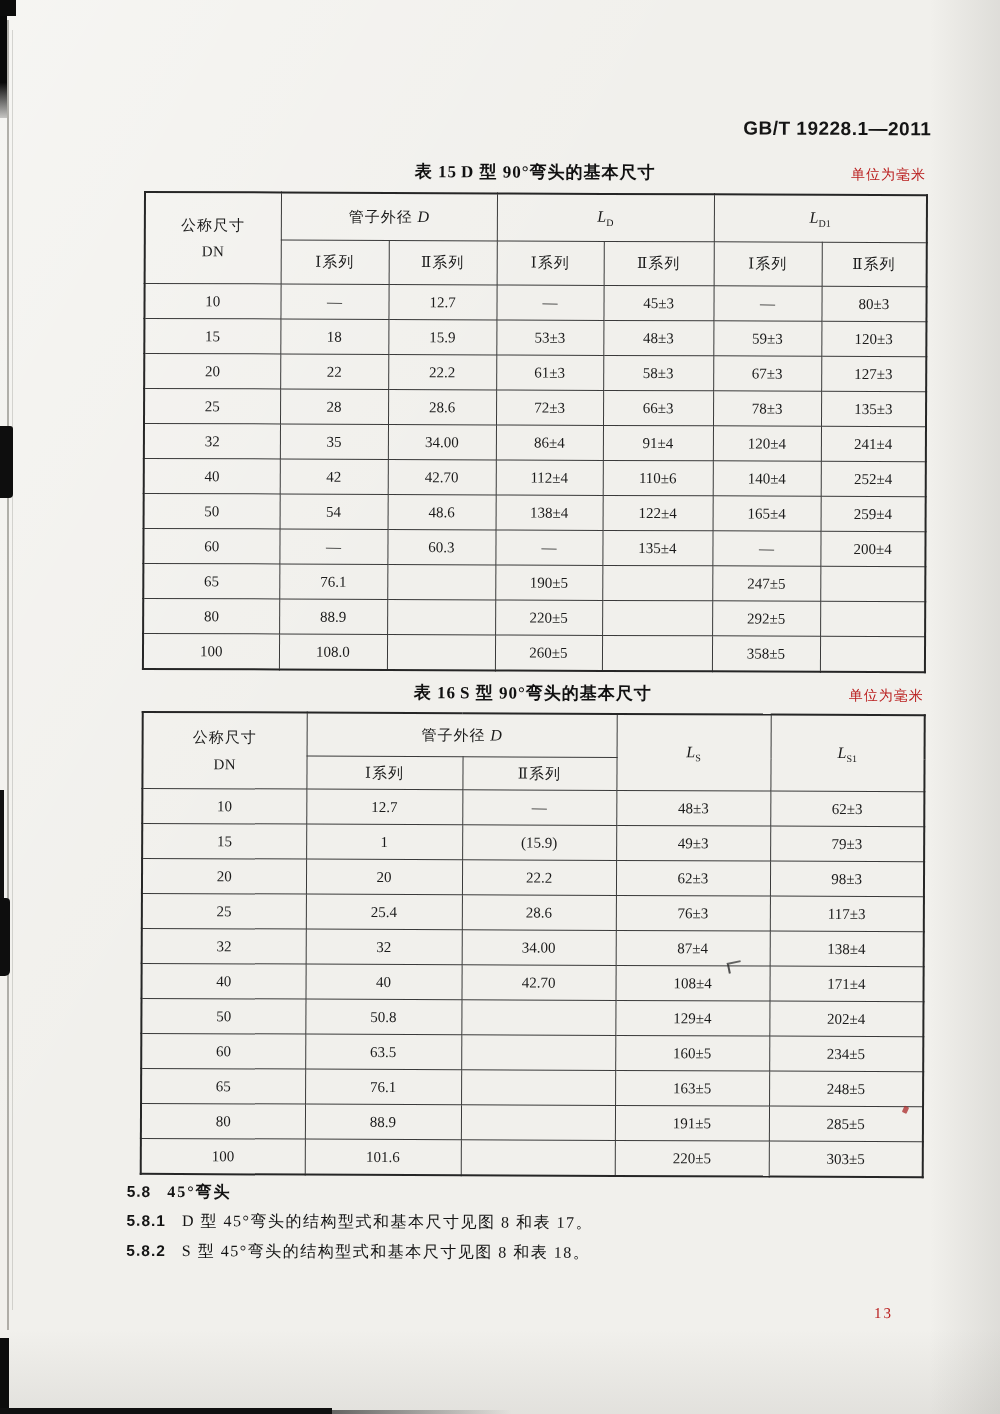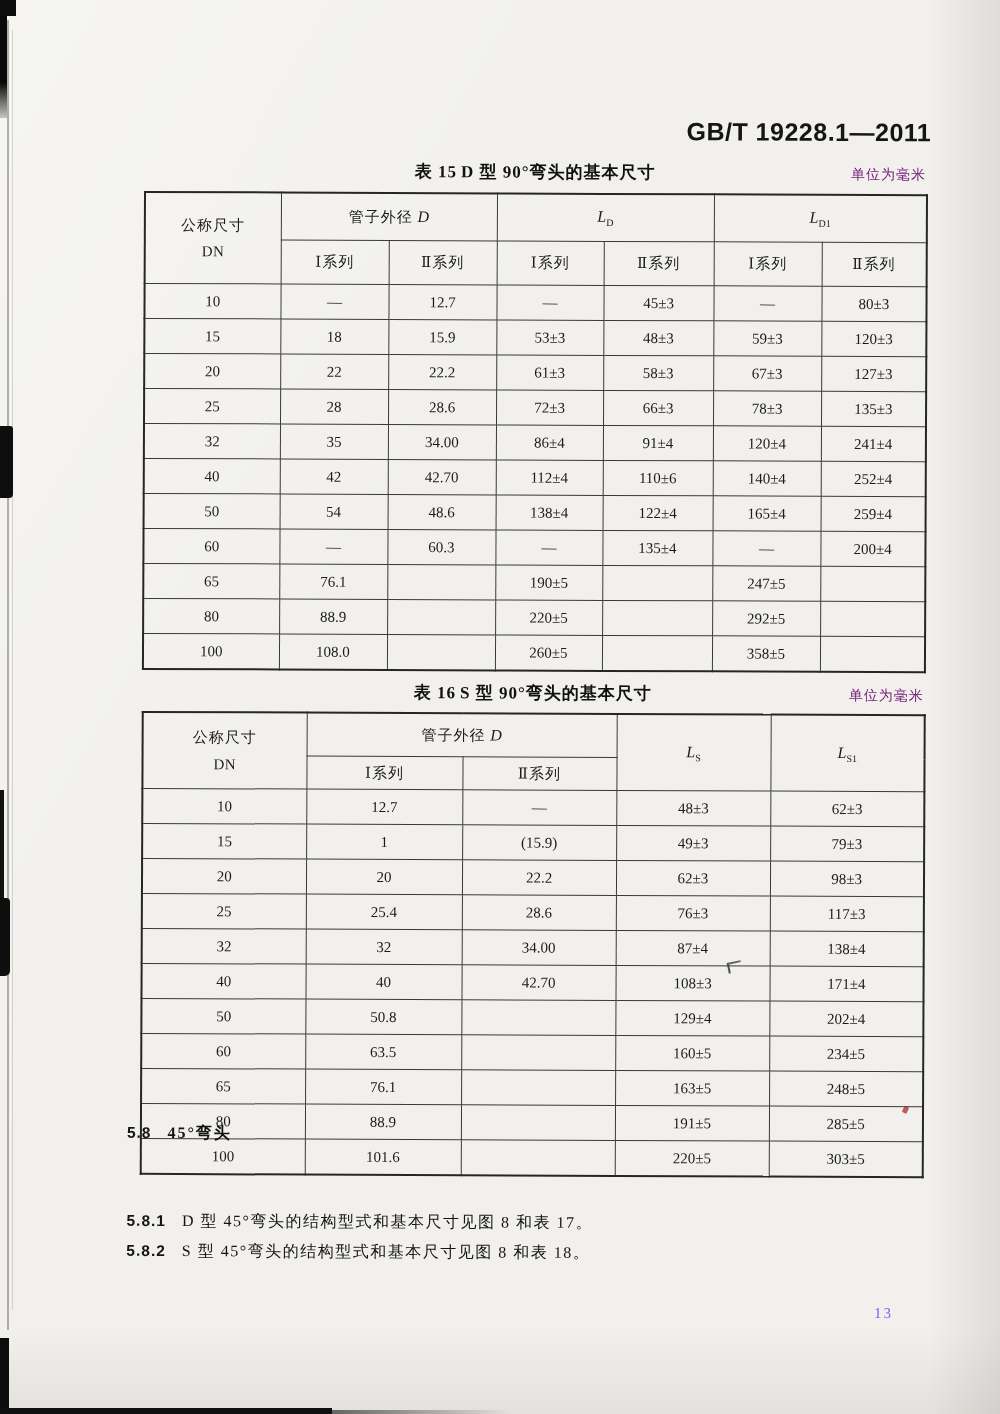--- a/index.html
+++ b/index.html
@@ -27,29 +27,29 @@
   .a-left-blob3{left:0;top:898px;width:10px;height:78px;background:#0e0e0e;border-radius:0 4px 5px 0;}
   .a-left-bottom{left:0;top:1338px;width:9px;height:76px;background:#0c0c0c;}
   .a-bottom-strip{left:0;top:1408px;width:332px;height:6px;background:#101010;}
   .a-bottom-fade{left:332px;top:1410px;width:180px;height:4px;background:linear-gradient(to right,rgba(16,16,16,0.6),rgba(16,16,16,0));}
   .a-pen-mark{left:730px;top:960px;width:12px;height:9px;border-left:2px solid rgba(40,40,40,0.8);border-top:2px solid rgba(40,40,40,0.7);transform:rotate(-12deg);}
   .a-red-mark{left:906px;top:1104px;width:5px;height:7px;background:rgba(170,40,40,0.75);transform:rotate(24deg);border-radius:1px;}
 
   
   .std-code{position:absolute;top:116px;right:70px;
     font-family:"Liberation Sans","DejaVu Sans",sans-serif;
-    font-weight:bold;font-size:25px;letter-spacing:0.5px;color:#151515;}
+    font-weight:bold;font-size:19px;letter-spacing:0.5px;color:#151515;}
 
   
   .caption-row{position:absolute;left:143px;width:782px;text-align:center;}
   .cap15{top:160px;}
   .cap16{top:681px;}
   .caption{font-weight:bold;font-size:17px;letter-spacing:1px;color:#111;}
   .caption .pref{margin-right:4px;}
-  .unit-note{position:absolute;right:0;bottom:1px;font-weight:normal;font-size:14px;letter-spacing:1px;color:#701a75;}
+  .unit-note{position:absolute;right:0;bottom:1px;font-weight:normal;font-size:14px;letter-spacing:1px;color:#b91c1c;}
 
   
   table{position:absolute;left:143px;border-collapse:collapse;table-layout:fixed;width:782px;
     font-size:15px;color:#1b1b1b;}
   .t15{top:192px;}
   .t16{top:712px;}
   th,td{border:1px solid #3a3a3a;text-align:center;vertical-align:middle;
     font-weight:normal;padding:0;overflow:hidden;white-space:nowrap;}
   table{border:2px solid #262626;}
   .t15 thead tr.h1 th{height:46px;}
@@ -64,26 +64,26 @@
   .sym{font-style:italic;font-size:16px;}
   .sym sub{font-style:normal;font-size:10px;vertical-align:-4px;letter-spacing:0;}
   .cjk{letter-spacing:1px;}
 
   
   .section{position:absolute;left:130px;display:flex;align-items:baseline;
     font-size:16px;color:#141414;}
   .section .num{font-family:"Liberation Sans","DejaVu Sans",sans-serif;
     font-weight:bold;font-size:15.5px;margin-right:16px;letter-spacing:1px;}
   .section .txt{letter-spacing:1.5px;}
-  .sec-58{top:1124px;font-weight:bold;}
+  .sec-58{top:1183px;font-weight:bold;}
   .sec-58 .txt{font-weight:bold;letter-spacing:2px;}
   .sec-581{top:1212px;}
   .sec-582{top:1242px;}
 
-  .page-num{position:absolute;left:878px;top:1303px;font-size:15px;letter-spacing:2px;color:#8b5cf6;}
+  .page-num{position:absolute;left:878px;top:1303px;font-size:15px;letter-spacing:2px;color:#b91c1c;}
 </style>
 </head>
 <body>
 
 <div class="art a-left-bar1"></div>
 <div class="art a-top-corner"></div>
 <div class="art a-left-line"></div>
 <div class="art a-left-line2"></div>
 <div class="art a-left-blob1"></div>
 <div class="art a-left-blob2"></div>
@@ -310,21 +310,21 @@
           <td>32</td>
           <td>32</td>
           <td>34.00</td>
           <td>87±4</td>
           <td>138±4</td>
         </tr>
         <tr>
           <td>40</td>
           <td>40</td>
           <td>42.70</td>
-          <td>108±3</td>
+          <td>108±4</td>
           <td>171±4</td>
         </tr>
         <tr>
           <td>50</td>
           <td>50.8</td>
           <td></td>
           <td>129±4</td>
           <td>202±4</td>
         </tr>
         <tr>

